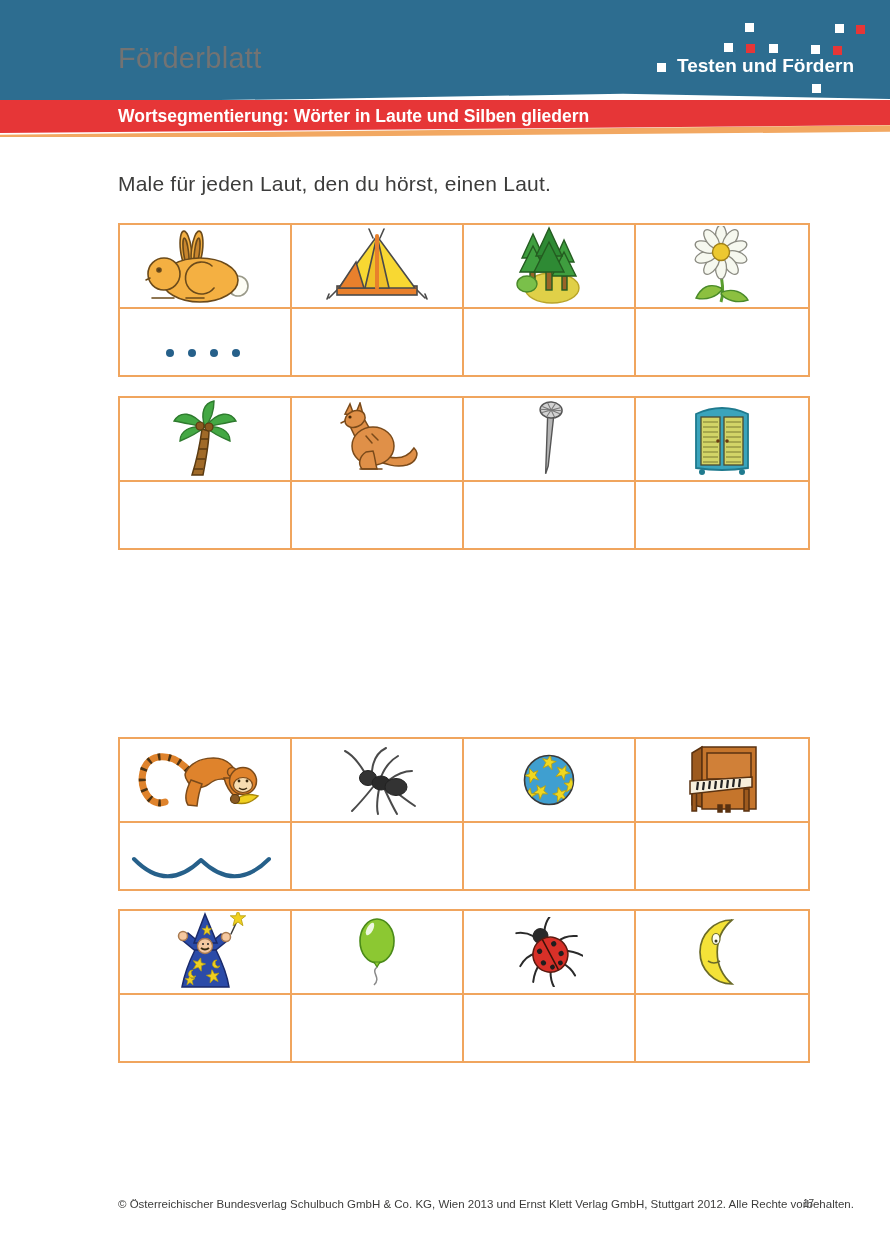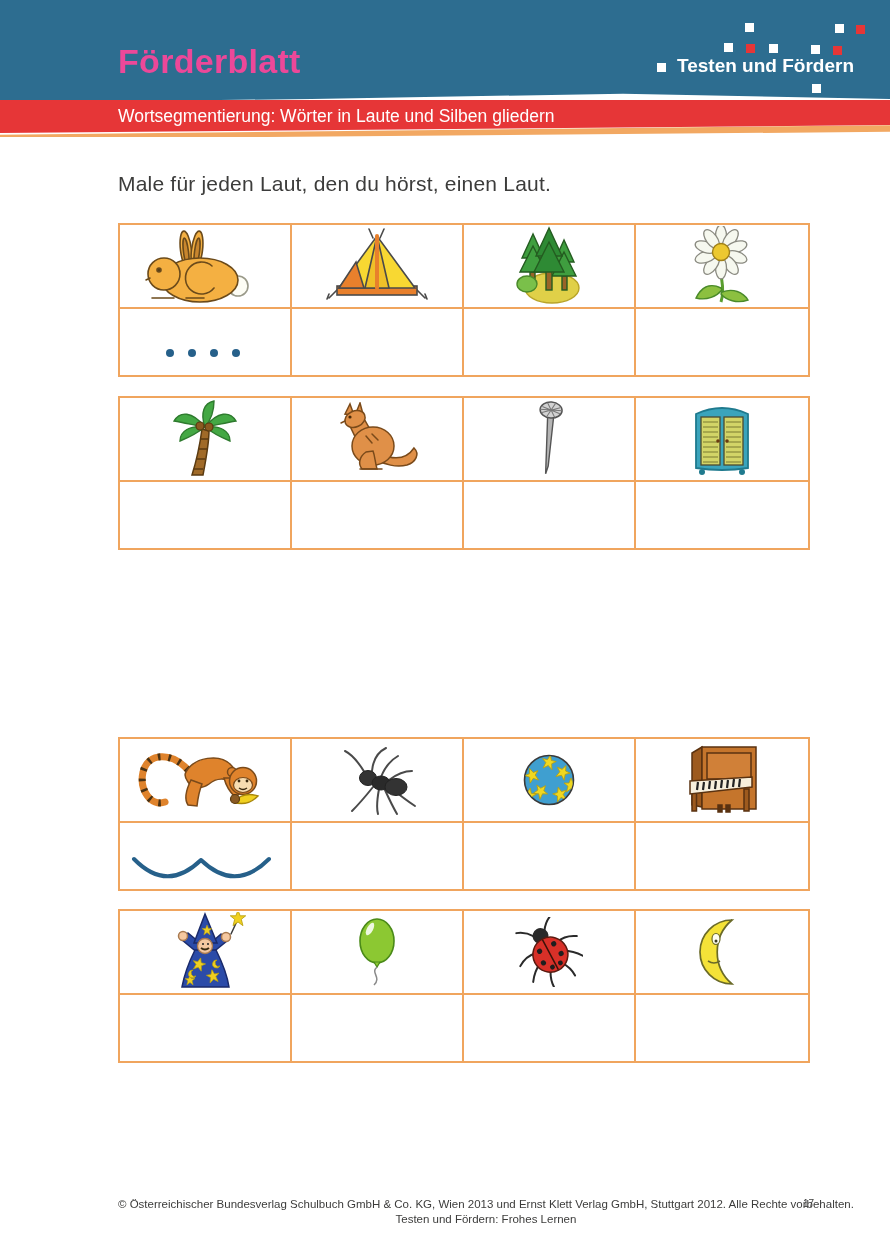--- a/index.html
+++ b/index.html
@@ -2,32 +2,32 @@
 <html><head>
 <meta charset="utf-8">
 <style>
   html,body{margin:0;padding:0;background:#fff;}
   .page{position:relative;width:890px;height:1259px;background:#fff;overflow:hidden;
         font-family:"Liberation Sans",sans-serif;color:#3c3c3b;}
 
   
   .hdr{position:absolute;top:0;left:0;width:890px;height:103px;background:#2d6d90;
        clip-path:polygon(0 0,100% 0,100% 96%,70% 91%,35% 96%,0 100%);}
-  .hdr-title{position:absolute;left:118px;top:42px;font-size:34px;font-weight:bold;color:#ec4899;letter-spacing:.3px;}
+  .hdr-title{position:absolute;left:118px;top:42px;font-size:29px;font-weight:normal;color:#737373;letter-spacing:.3px;}
   .logo{position:absolute;top:0;left:0;width:883px;height:103px;}
   .sq{position:absolute;width:9px;height:9px;}
   .sq.w{background:#fff;} .sq.r{background:#e63637;}
   .brand{position:absolute;left:677px;top:55px;font-size:19px;font-weight:bold;color:#fff;}
 
   
   .band-shadow{position:absolute;top:100px;left:0;width:890px;height:37px;background:#f2a862;
        clip-path:polygon(100% 68%,100% 86%,30% 100%,0 100%,0 94%);}
   .band{position:absolute;top:100px;left:0;width:890px;height:33px;background:#e63637;
        clip-path:polygon(0 0,100% 0,100% 76%,0 100%);}
-  .band-title{position:absolute;left:118px;top:106px;font-size:17.5px;font-weight:normal;color:#fff;}
+  .band-title{position:absolute;left:118px;top:106px;font-size:17.5px;font-weight:bold;color:#fff;}
 
   .instr{position:absolute;left:118px;font-size:21px;letter-spacing:.2px;color:#3c3c3b;margin:0;}
   .instr.i1{top:172px;} .instr.i2{top:685px;}
 
   
   .wtable{position:absolute;left:118px;width:692px;border:2px solid #f0a55e;background:#fff;
           display:grid;grid-template-columns:repeat(4,1fr);grid-template-rows:84px 66px;box-sizing:border-box;}
   .wtable .cell{border-right:2px solid #f0a55e;border-bottom:2px solid #f0a55e;
           display:flex;align-items:center;justify-content:center;position:relative;box-sizing:border-box;}
   .wtable .cell:nth-child(4n){border-right:none;}
@@ -370,17 +370,16 @@
       </svg>
     </div>
     <div class="cell"></div>
     <div class="cell"></div>
     <div class="cell"></div>
     <div class="cell"></div>
   </div>
 
   <div class="foot">
     <div>© Österreichischer Bundesverlag Schulbuch GmbH &amp; Co. KG, Wien 2013 und Ernst Klett Verlag GmbH, Stuttgart 2012. Alle Rechte vorbehalten.</div>
-    <div>Testen und Fördern: Frohes Lernen</div>
   </div>
   <div class="pagenum">17</div>
 
 </div>
 
 </body></html>

